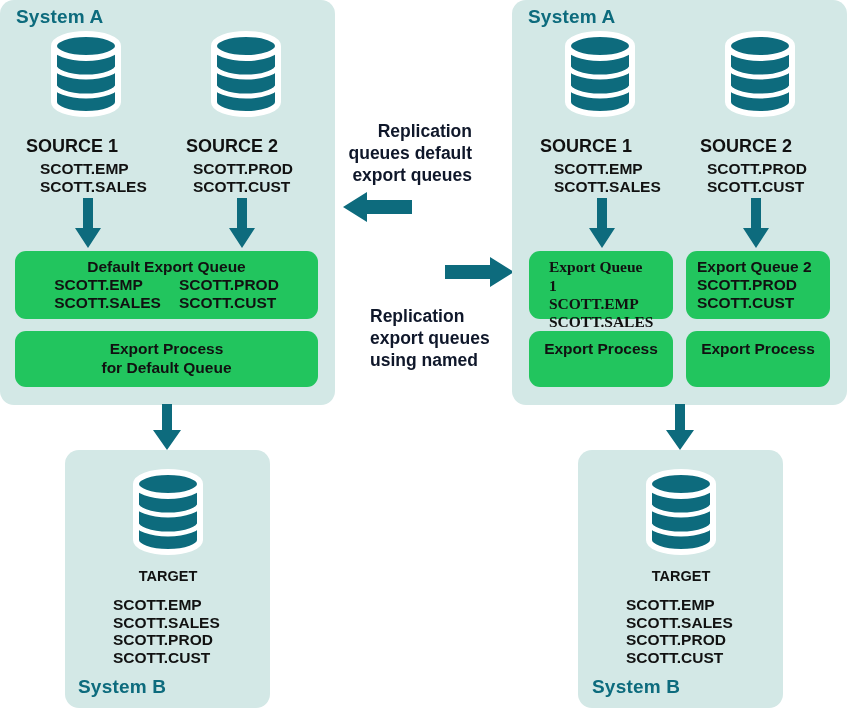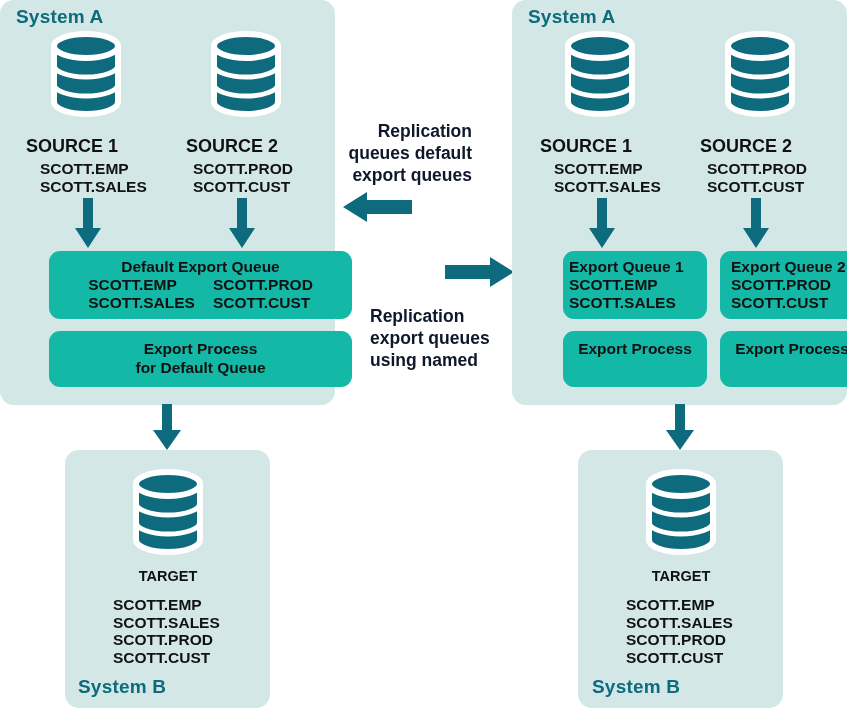--- a/index.html
+++ b/index.html
@@ -51,24 +51,23 @@
     position: absolute;
     color: #111111;
     font-size: 15.5px;
     font-weight: bold;
     line-height: 17.5px;
     white-space: nowrap;
   }
   
   .wbox {
     position: absolute;
-    background: #14b8a6;
+    background: #22c55e;
     border-radius: 11px;
     box-sizing: border-box;
-    margin-left: 34px;
   }
   .wbox-title {
     color: #111111;
     font-size: 15.5px;
     font-weight: bold;
     line-height: 19px;
   }
   .wbox-line {
     color: #111111;
     font-size: 15.5px;
@@ -270,21 +269,21 @@
     <svg viewBox="0 0 28 52" xmlns="http://www.w3.org/2000/svg">
       <polygon points="9,0 19,0 19,30 27,30 14,50 1,30 9,30" fill="#0d6b7d"></polygon>
     </svg>
   </div>
   <div class="arrow" style="left:742px; top:198px; width:28px; height:52px;">
     <svg viewBox="0 0 28 52" xmlns="http://www.w3.org/2000/svg">
       <polygon points="9,0 19,0 19,30 27,30 14,50 1,30 9,30" fill="#0d6b7d"></polygon>
     </svg>
   </div>
 
-  <div class="wbox" style="left:529px; top:251px; width:144px; height:68px; padding:6px 6px;">
+  <div class="wbox" style="left:529px; top:251px; width:144px; height:68px; padding:6px 20px;font-family:Liberation Serif, serif;">
     <div class="wbox-title">Export Queue 1</div>
     <div class="wbox-line">SCOTT.EMP</div>
     <div class="wbox-line">SCOTT.SALES</div>
   </div>
 
   <div class="wbox" style="left:686px; top:251px; width:144px; height:68px; padding:6px 11px;">
     <div class="wbox-title">Export Queue 2</div>
     <div class="wbox-line">SCOTT.PROD</div>
     <div class="wbox-line">SCOTT.CUST</div>
   </div>

